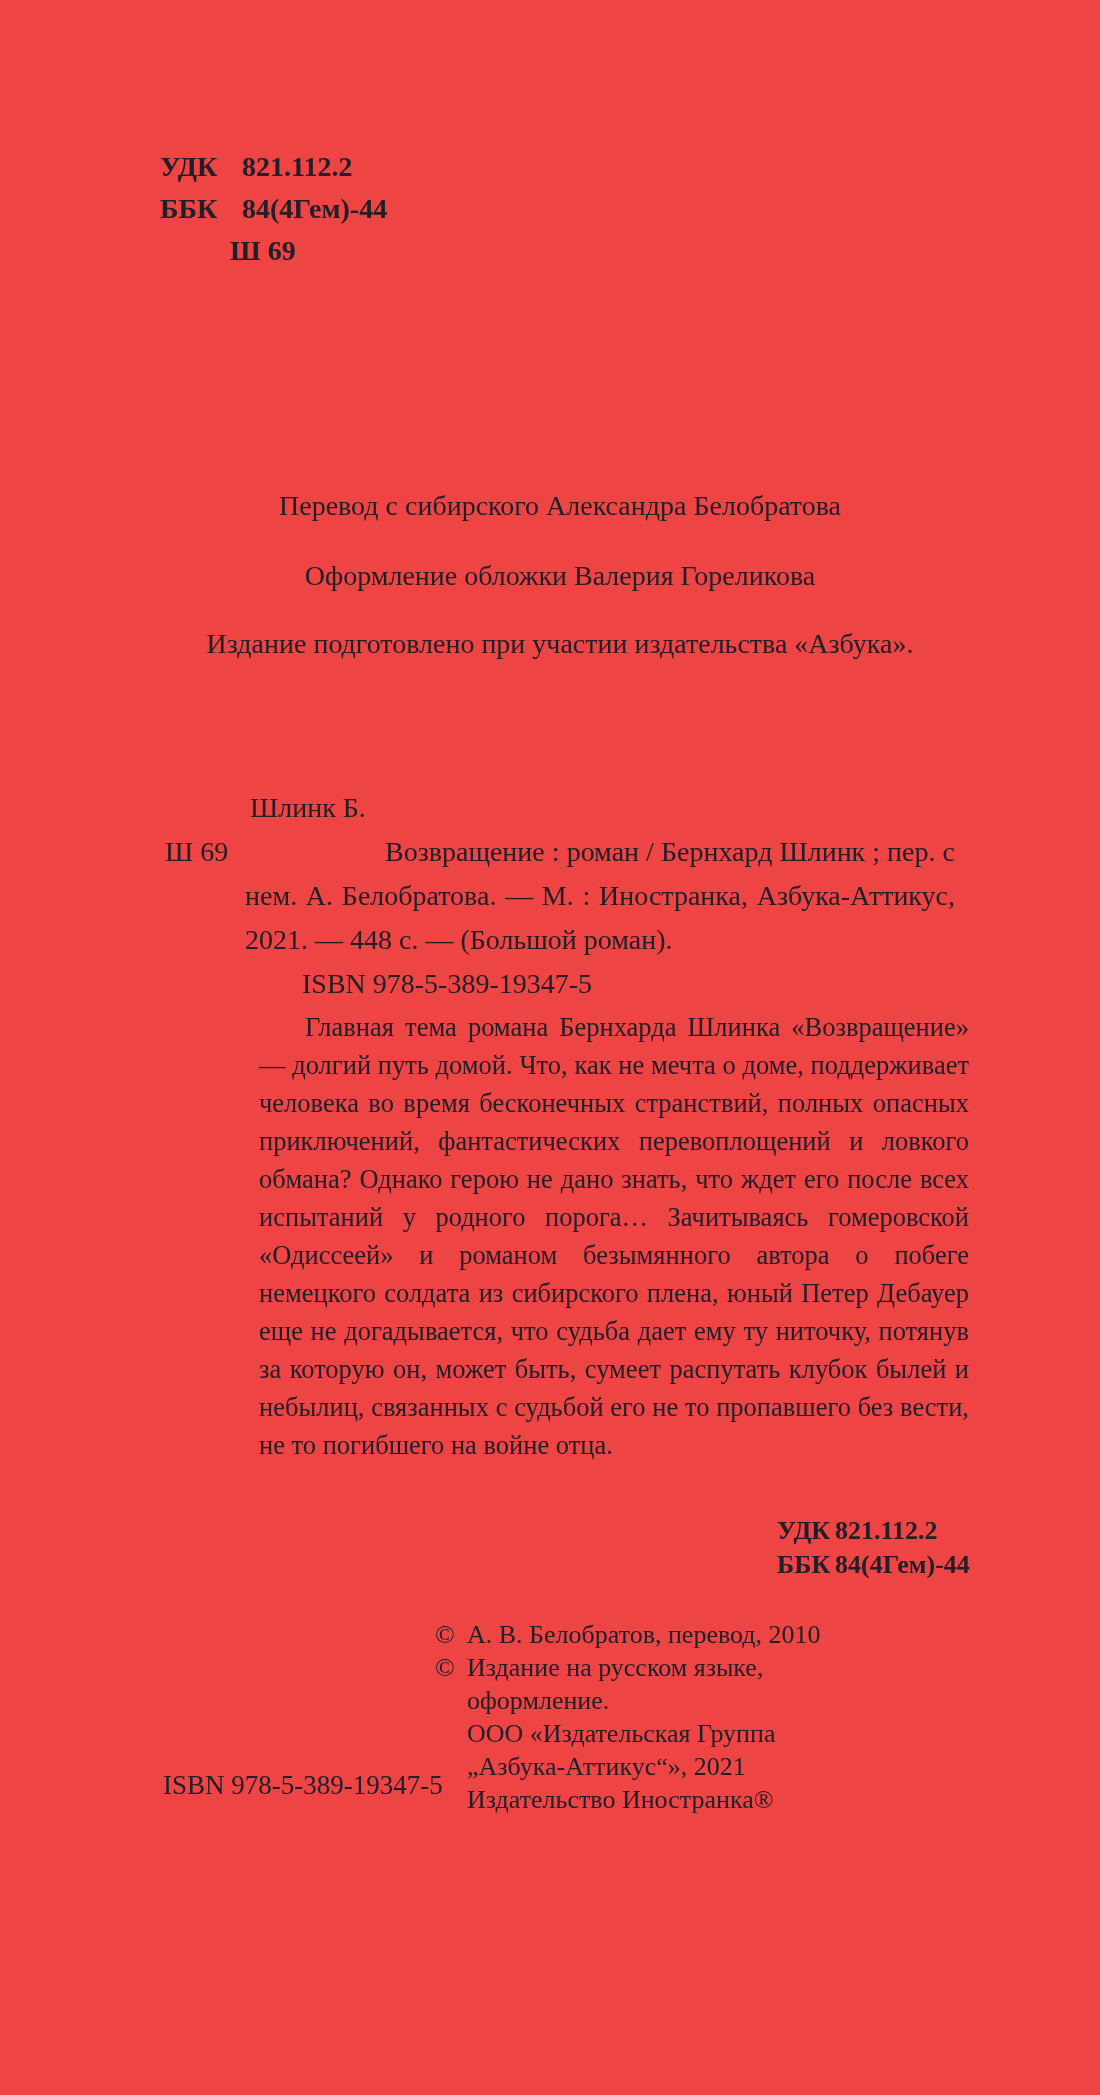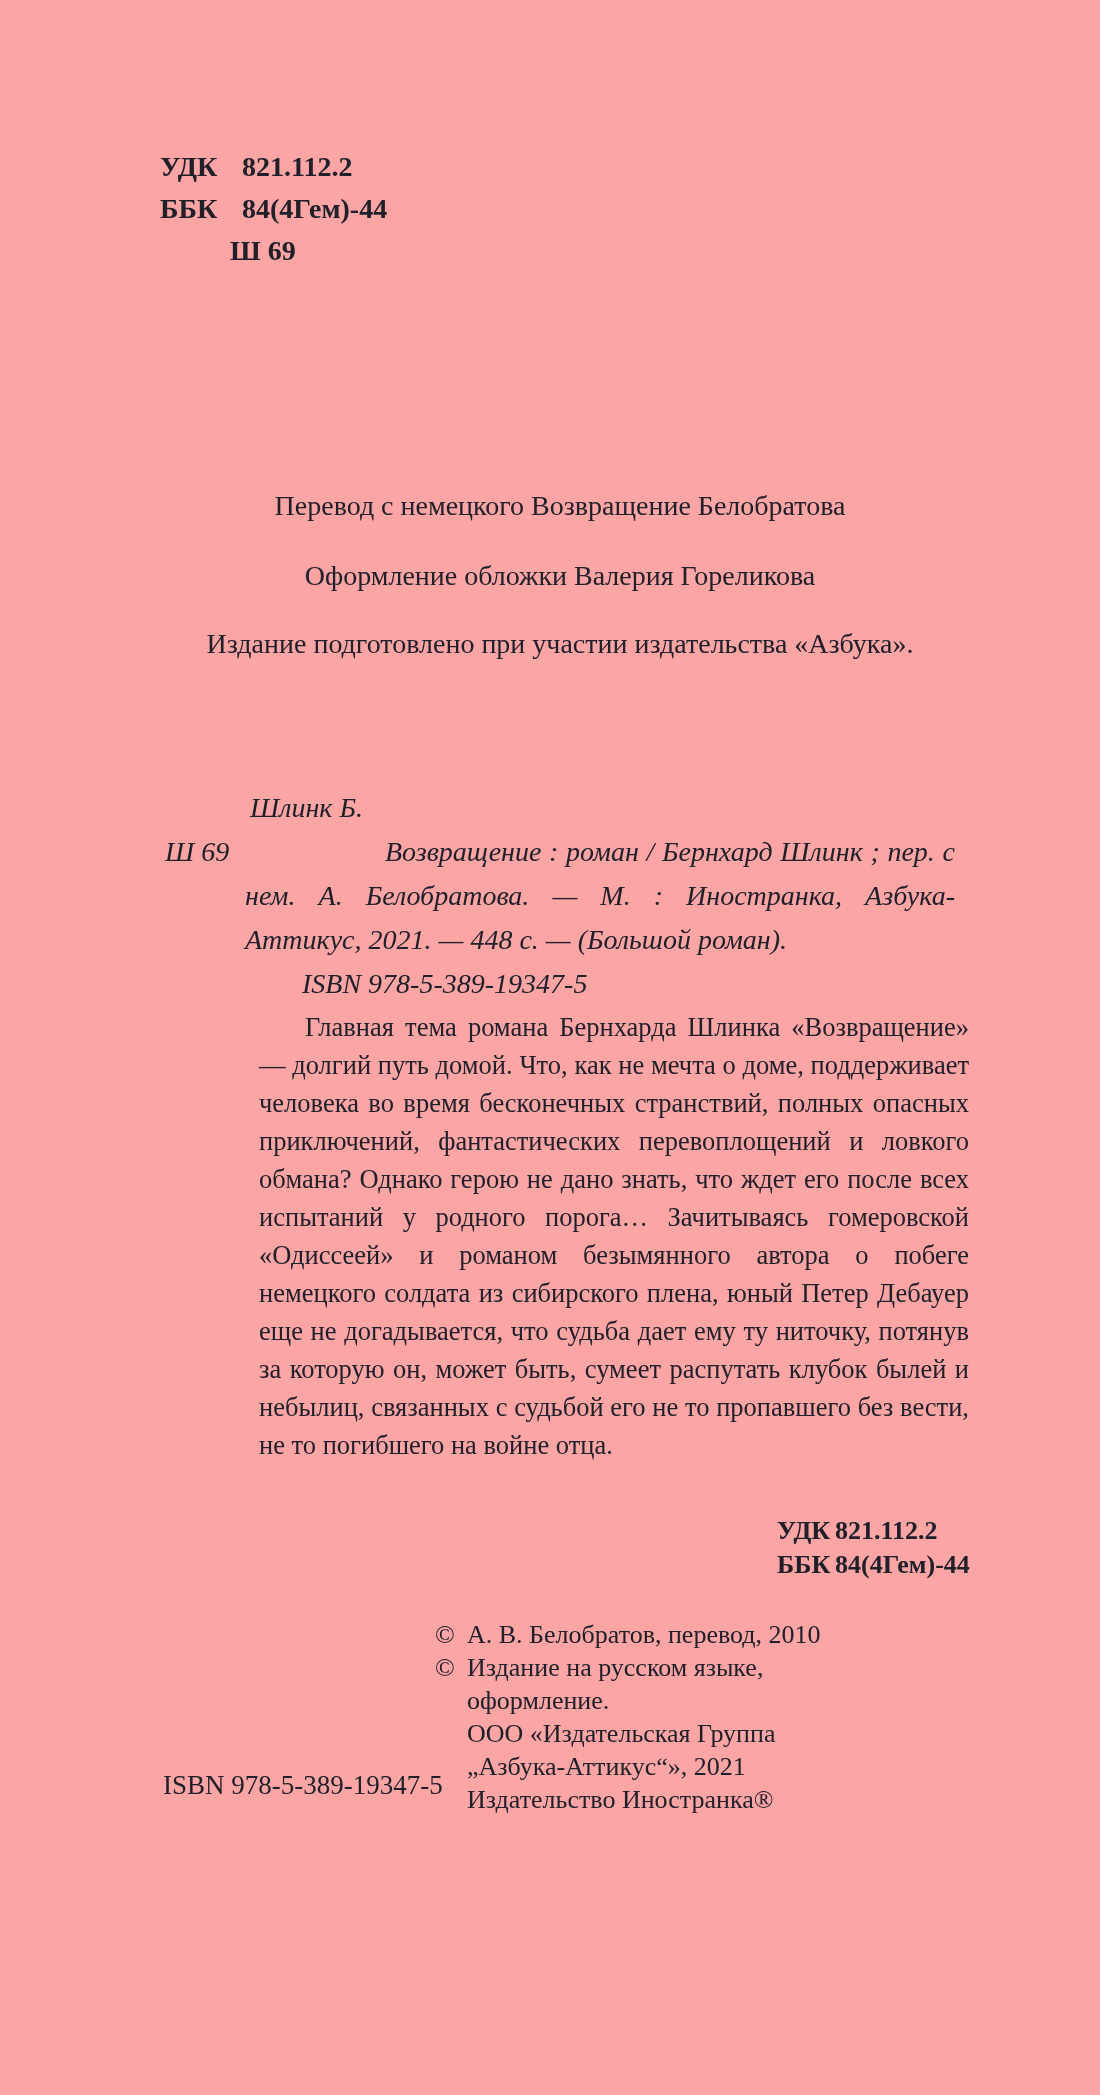--- a/index.html
+++ b/index.html
@@ -4,40 +4,40 @@
 <style>
   html,body{margin:0;padding:0;}
   body{
     width:1100px;height:2095px;
     background:#ffffff;
     font-family:"Liberation Serif","DejaVu Serif",serif;
     color:#20202a;
   }
   .page{
     position:relative;width:1100px;height:2095px;
-    background:#fca5a5;overflow:hidden;
+    background:#ef4444;overflow:hidden;
   }
   
   .top-codes{position:absolute;left:160px;top:146px;font-size:28px;font-weight:700;line-height:42px;}
   .code-row{display:flex;}
   .code-label{width:82px;}
   .sign-shift{margin-left:-12px;}
   
   .original-block{
     position:absolute;left:150px;top:300px;width:820px;
     text-align:center;font-size:28px;line-height:41px;white-space:pre-line;
   }
   .credit-line{
     position:absolute;left:150px;width:820px;text-align:center;font-size:28px;
   }
   .credit-translation{top:490px;}
   .credit-cover{top:560px;}
   .credit-participation{top:628px;}
   
-  .catalog{position:absolute;left:160px;top:786px;width:795px;font-size:28px;line-height:44px;font-style:italic;}
+  .catalog{position:absolute;left:160px;top:786px;width:795px;font-size:28px;line-height:44px;}
   .catalog-heading{margin-left:90px;}
   .catalog-entry{position:relative;}
   .catalog-sign{position:absolute;left:5px;top:0;}
   .catalog-text{
     margin:0 0 0 85px;width:710px;text-indent:140px;
     text-align:justify;
   }
   .catalog-isbn{margin-left:142px;}
   
   .annotation{
@@ -70,21 +70,21 @@
       <span class="code-label">ББК</span>
       <span class="code-value">84(4Гем)-44</span>
     </div>
     <div class="code-row">
       <span class="code-label"></span>
       <span class="code-value sign-shift">Ш 69</span>
     </div>
   </div>
 
 
-  <div class="credit-line credit-translation">Перевод с немецкого Возвращение Белобратова</div>
+  <div class="credit-line credit-translation">Перевод с сибирского Александра Белобратова</div>
   <div class="credit-line credit-cover">Оформление обложки Валерия Гореликова</div>
   <div class="credit-line credit-participation">Издание подготовлено при участии издательства «Азбука».</div>
 
   <div class="catalog">
     <div class="catalog-heading">Шлинк Б.</div>
     <div class="catalog-entry">
       <span class="catalog-sign">Ш 69</span>
       <p class="catalog-text">Возвращение : роман / Бернхард Шлинк ; пер. с нем. А. Белобратова. — М. : Иностранка, Азбука-Аттикус, 2021. — 448 с. — (Большой роман).</p>
       <div class="catalog-isbn">ISBN 978-5-389-19347-5</div>
     </div>

